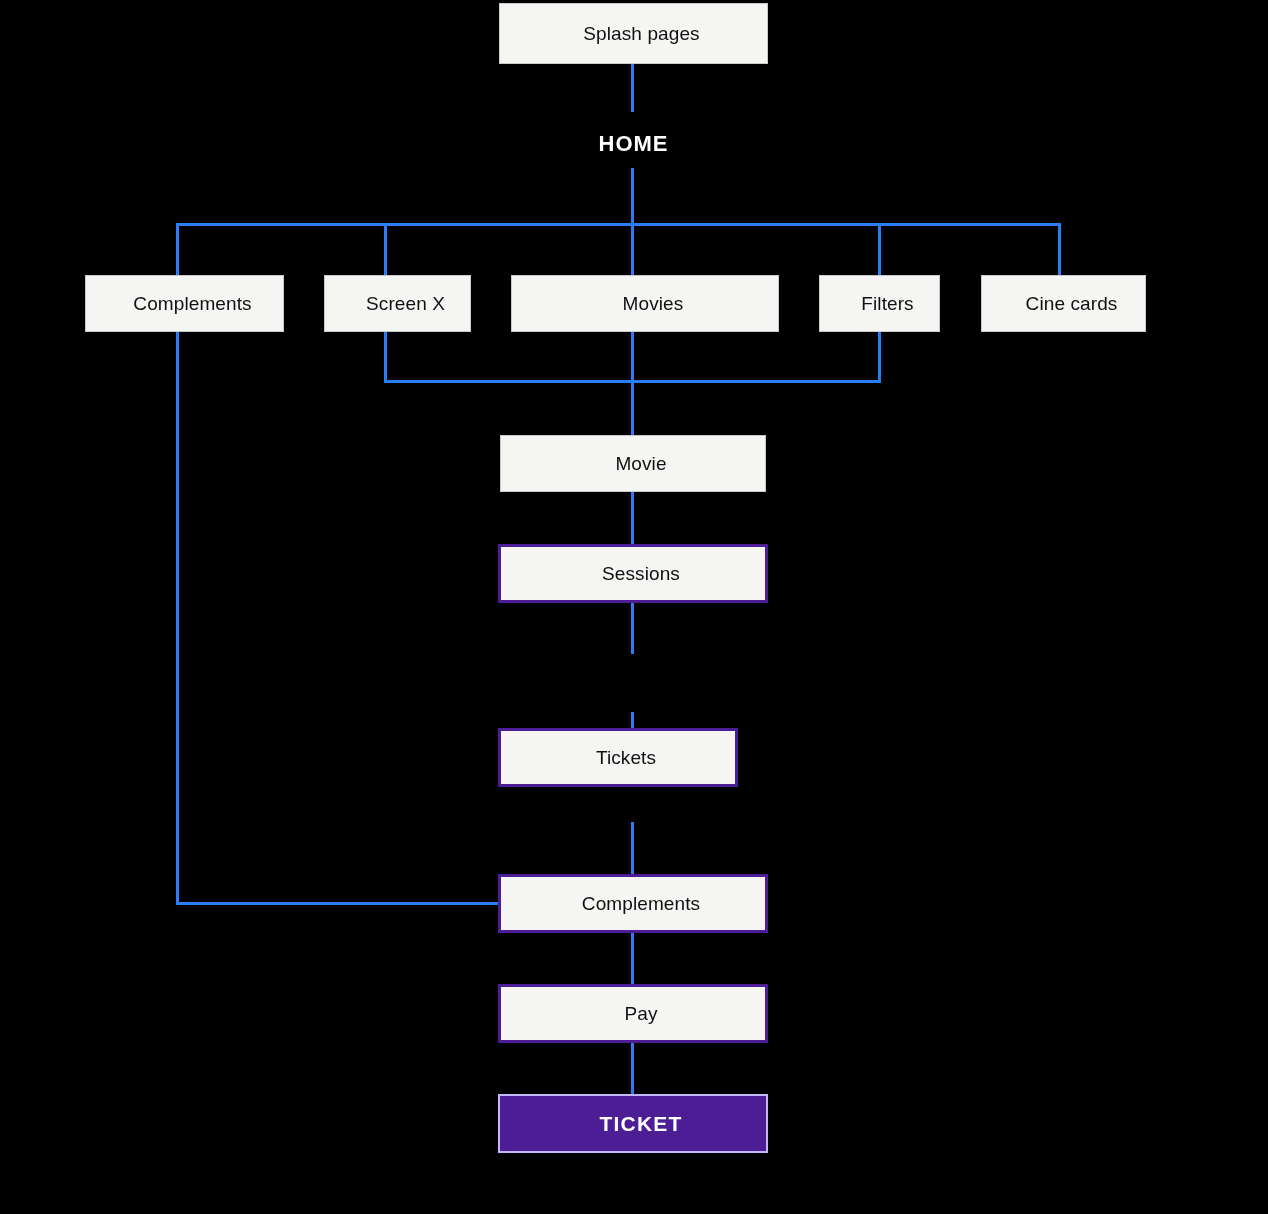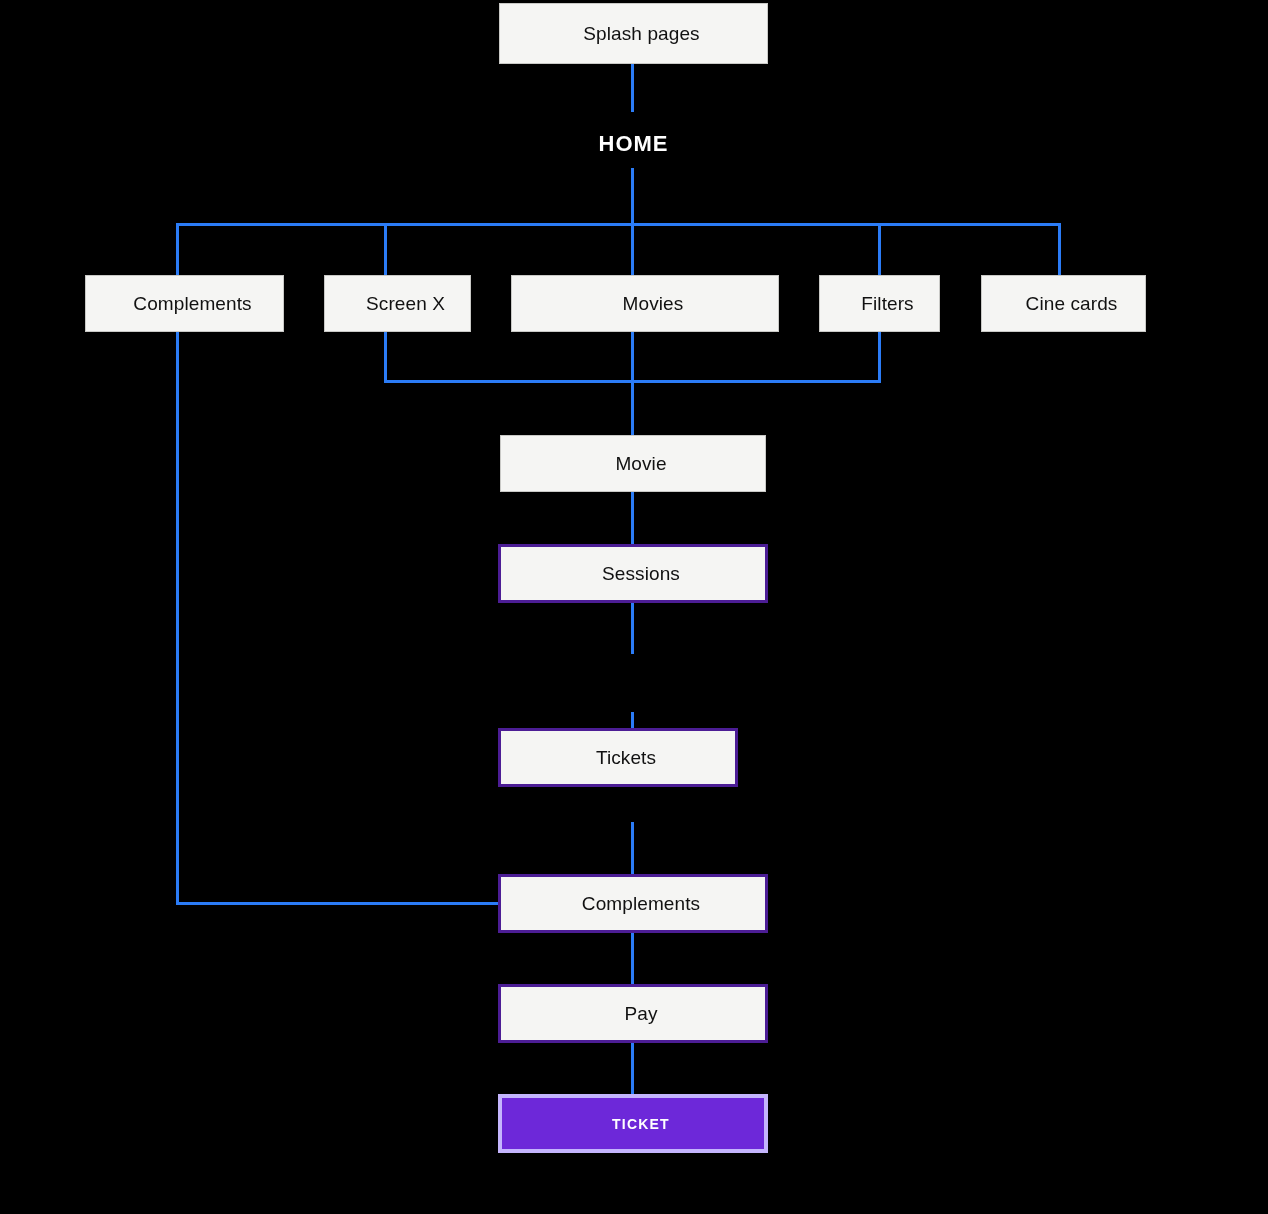--- a/index.html
+++ b/index.html
@@ -38,25 +38,25 @@
     z-index: 3;
     padding-left: 16px;
   }
   .node.plain {
     border: 1px solid #C9C9C6;
   }
   .node.accent {
     border: 3px solid #4c1d95;
   }
   .node.filled {
-    background: #6d28d9;
-    border: 4px solid #c4b5fd;
+    background: #4c1d95;
+    border: 2px solid #c4b5fd;
     color: #FFFFFF;
     font-weight: bold;
-    font-size: 14px;
+    font-size: 21px;
     letter-spacing: 1.2px;
   }
   
   .label {
     position: absolute;
     color: #FFFFFF;
     font-weight: bold;
     font-size: 22px;
     letter-spacing: 1px;
     text-align: right;

